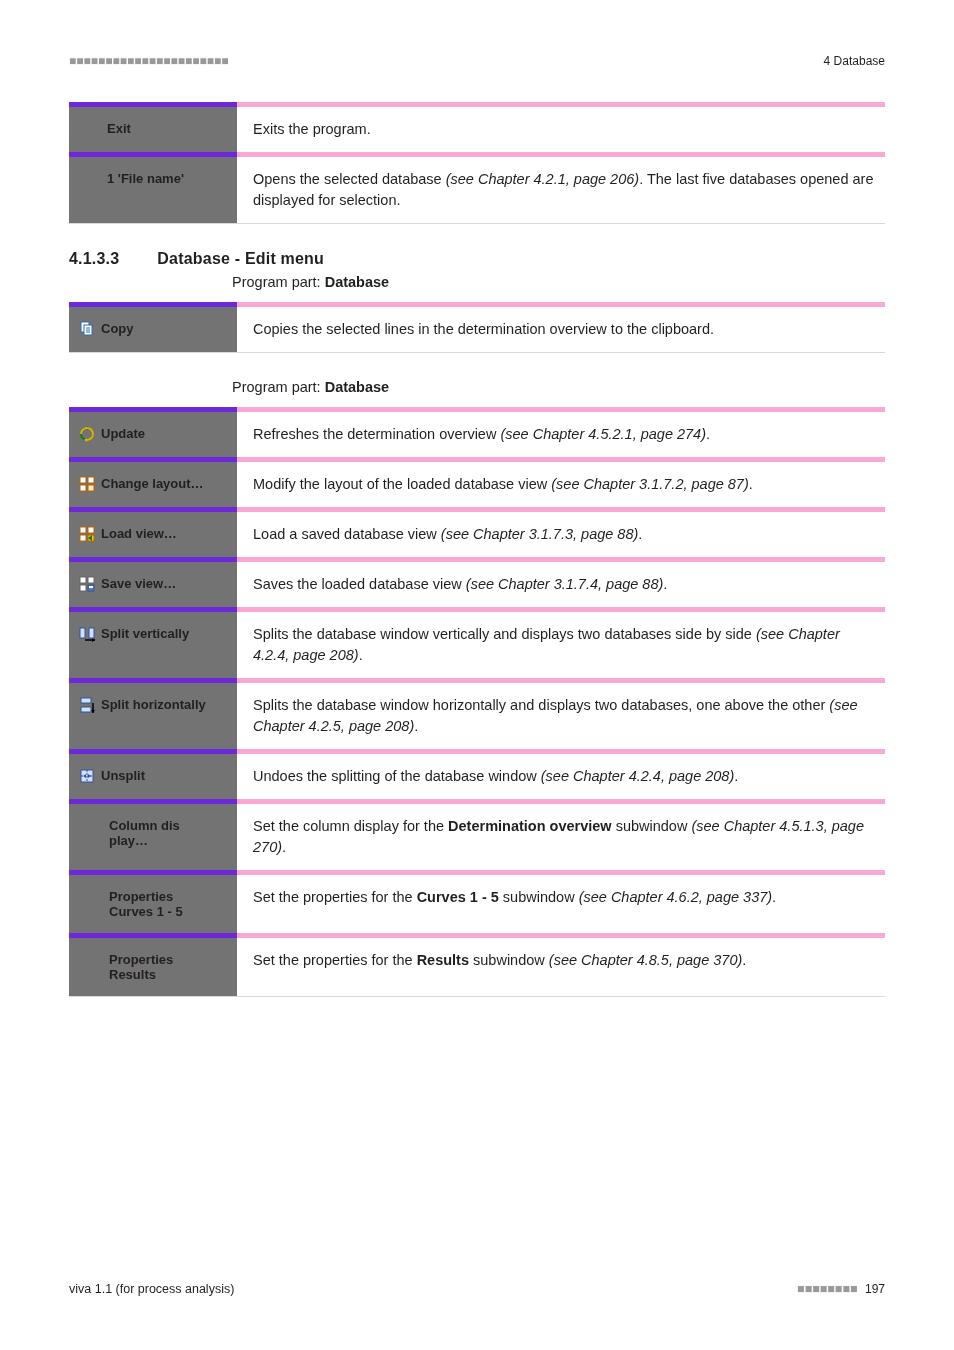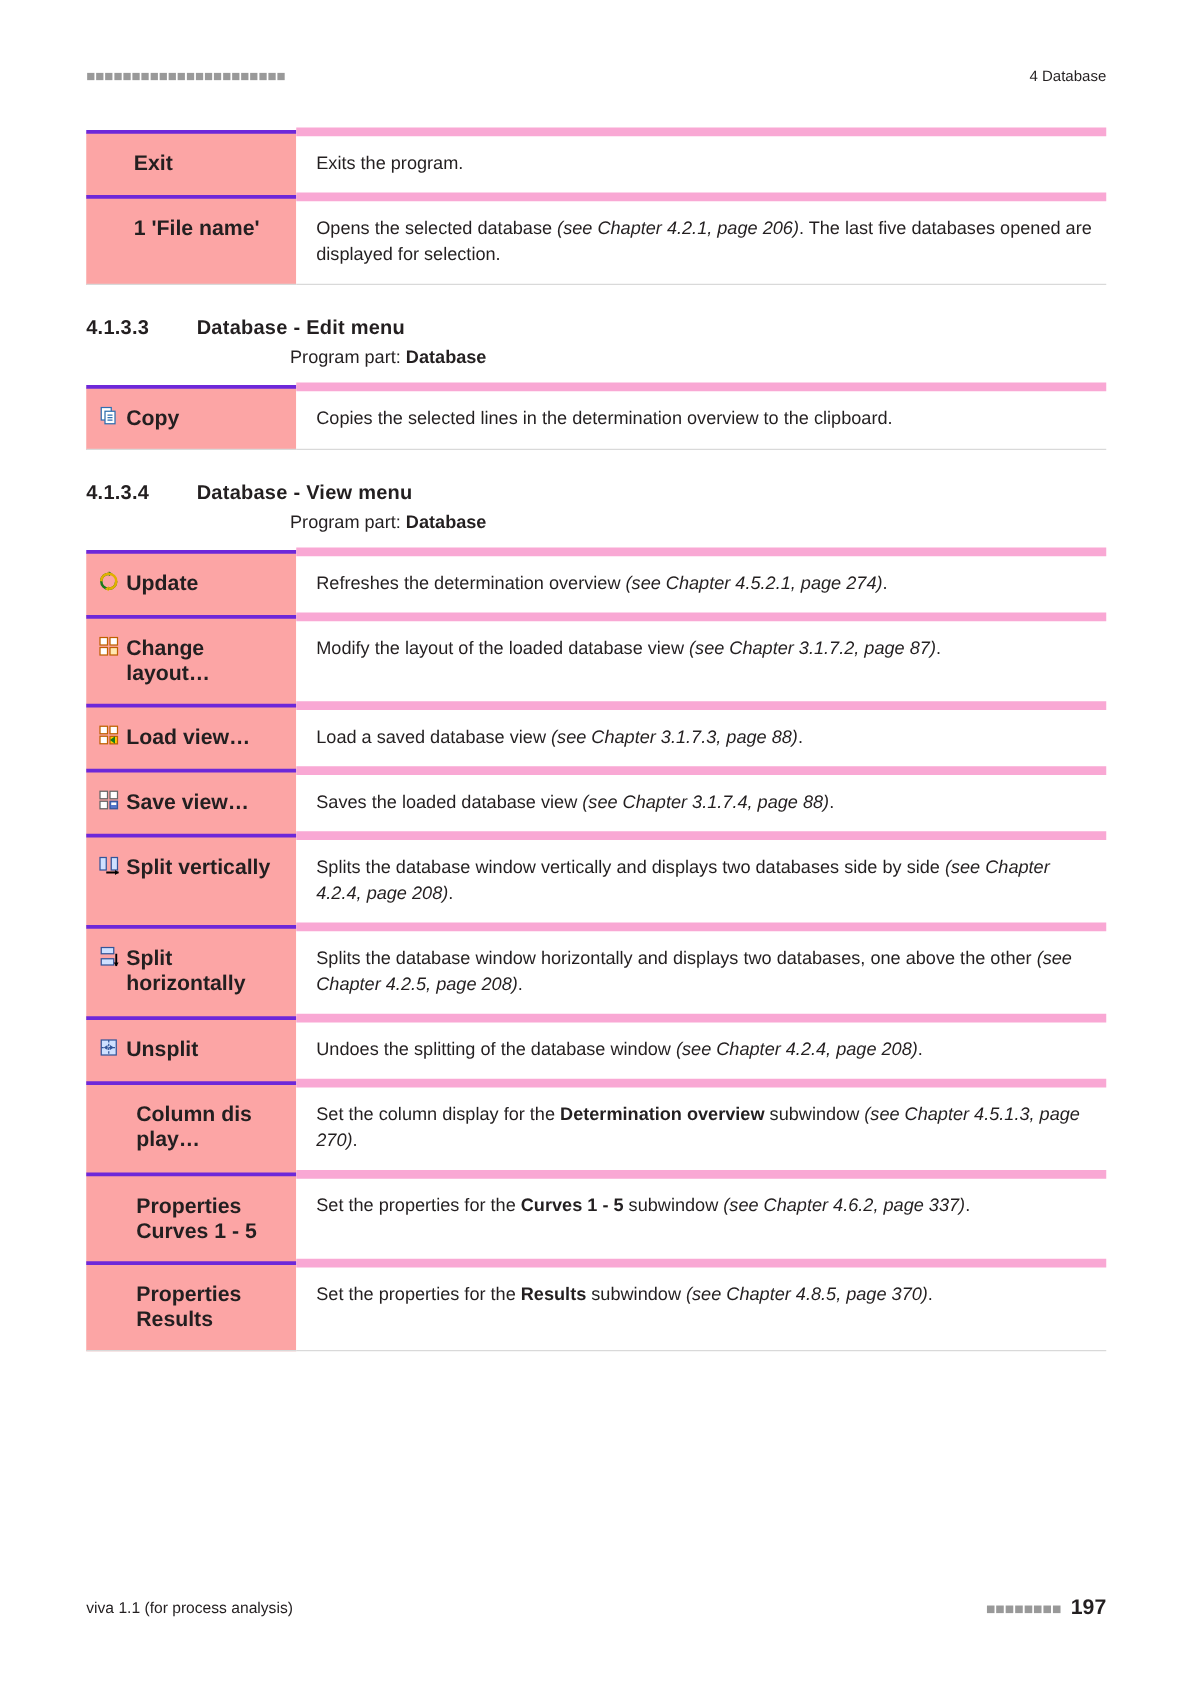--- a/index.html
+++ b/index.html
@@ -28,45 +28,45 @@
     font-weight: bold;
   }
   
   .mtable {
     width: 100%;
     border-collapse: collapse;
     margin-bottom: 26px;
   }
   .mtable td.label {
     width: 168px;
-    background: #fca5a5;
-    border-top: 3px solid #6d28d9;
+    background: #737373;
+    border-top: 5px solid #6d28d9;
     border-bottom: 1px solid #d9d9d9;
     padding: 14px 10px 14px 10px;
-    font-size: 17px;
+    font-size: 13px;
     font-weight: bold;
     vertical-align: top;
     color: #231f20;
   }
   .mtable td.label .labelrow {
     display: flex;
     align-items: flex-start;
     gap: 6px;
   }
   .mtable td.label .icon {
     flex-shrink: 0;
     width: 16px;
     height: 16px;
   }
   .mtable td.label.sublabel {
     padding-left: 40px;
   }
   .mtable td.desc {
     background: #fff;
-    border-top: 7px solid #f9a8d4;
+    border-top: 5px solid #f9a8d4;
     border-bottom: 1px solid #d9d9d9;
     padding: 12px 10px 12px 16px;
     font-size: 14.5px;
     line-height: 1.45;
     vertical-align: top;
     color: #231f20;
   }
   .mtable td.label.noicon {
     padding-left: 38px;
   }
@@ -100,21 +100,21 @@
     bottom: 54px;
     left: 69px;
     right: 69px;
     display: flex;
     justify-content: space-between;
     align-items: center;
     font-size: 12.5px;
     color: #231f20;
   }
   .footdash { color:#999; font-weight:bold; margin-right:4px; letter-spacing:0px;}
-  .pg { font-weight: bold; font-size: 17px; text-align: right;}
+  .pg { font-weight: normal; font-size: 12px; text-align: right;}
   
   .icon svg { display:block; }
 </style>
 </head>
 <body>
 
 <div class="page">
 
   <div class="top-line">
     <span class="dashes">■■■■■■■■■■■■■■■■■■■■■■</span>
@@ -167,24 +167,20 @@
           <span>Copy</span>
         </span>
       </td>
       <td class="desc">
         <span>Copies the selected lines in the determination overview to the clipboard.</span>
       </td>
     </tr>
   </tbody>
     </table>
 
-  <div class="sec-head">
-    <span class="sec-num">4.1.3.4</span>
-    <span class="sec-title">Database - View menu</span>
-  </div>
   <div class="progpart">
     <span>Program part: </span><strong>Database</strong>
   </div>
 
   <table class="mtable">
     <tbody>
         <tr>
       <td class="label">
         <span class="labelrow">
           <span class="icon">

